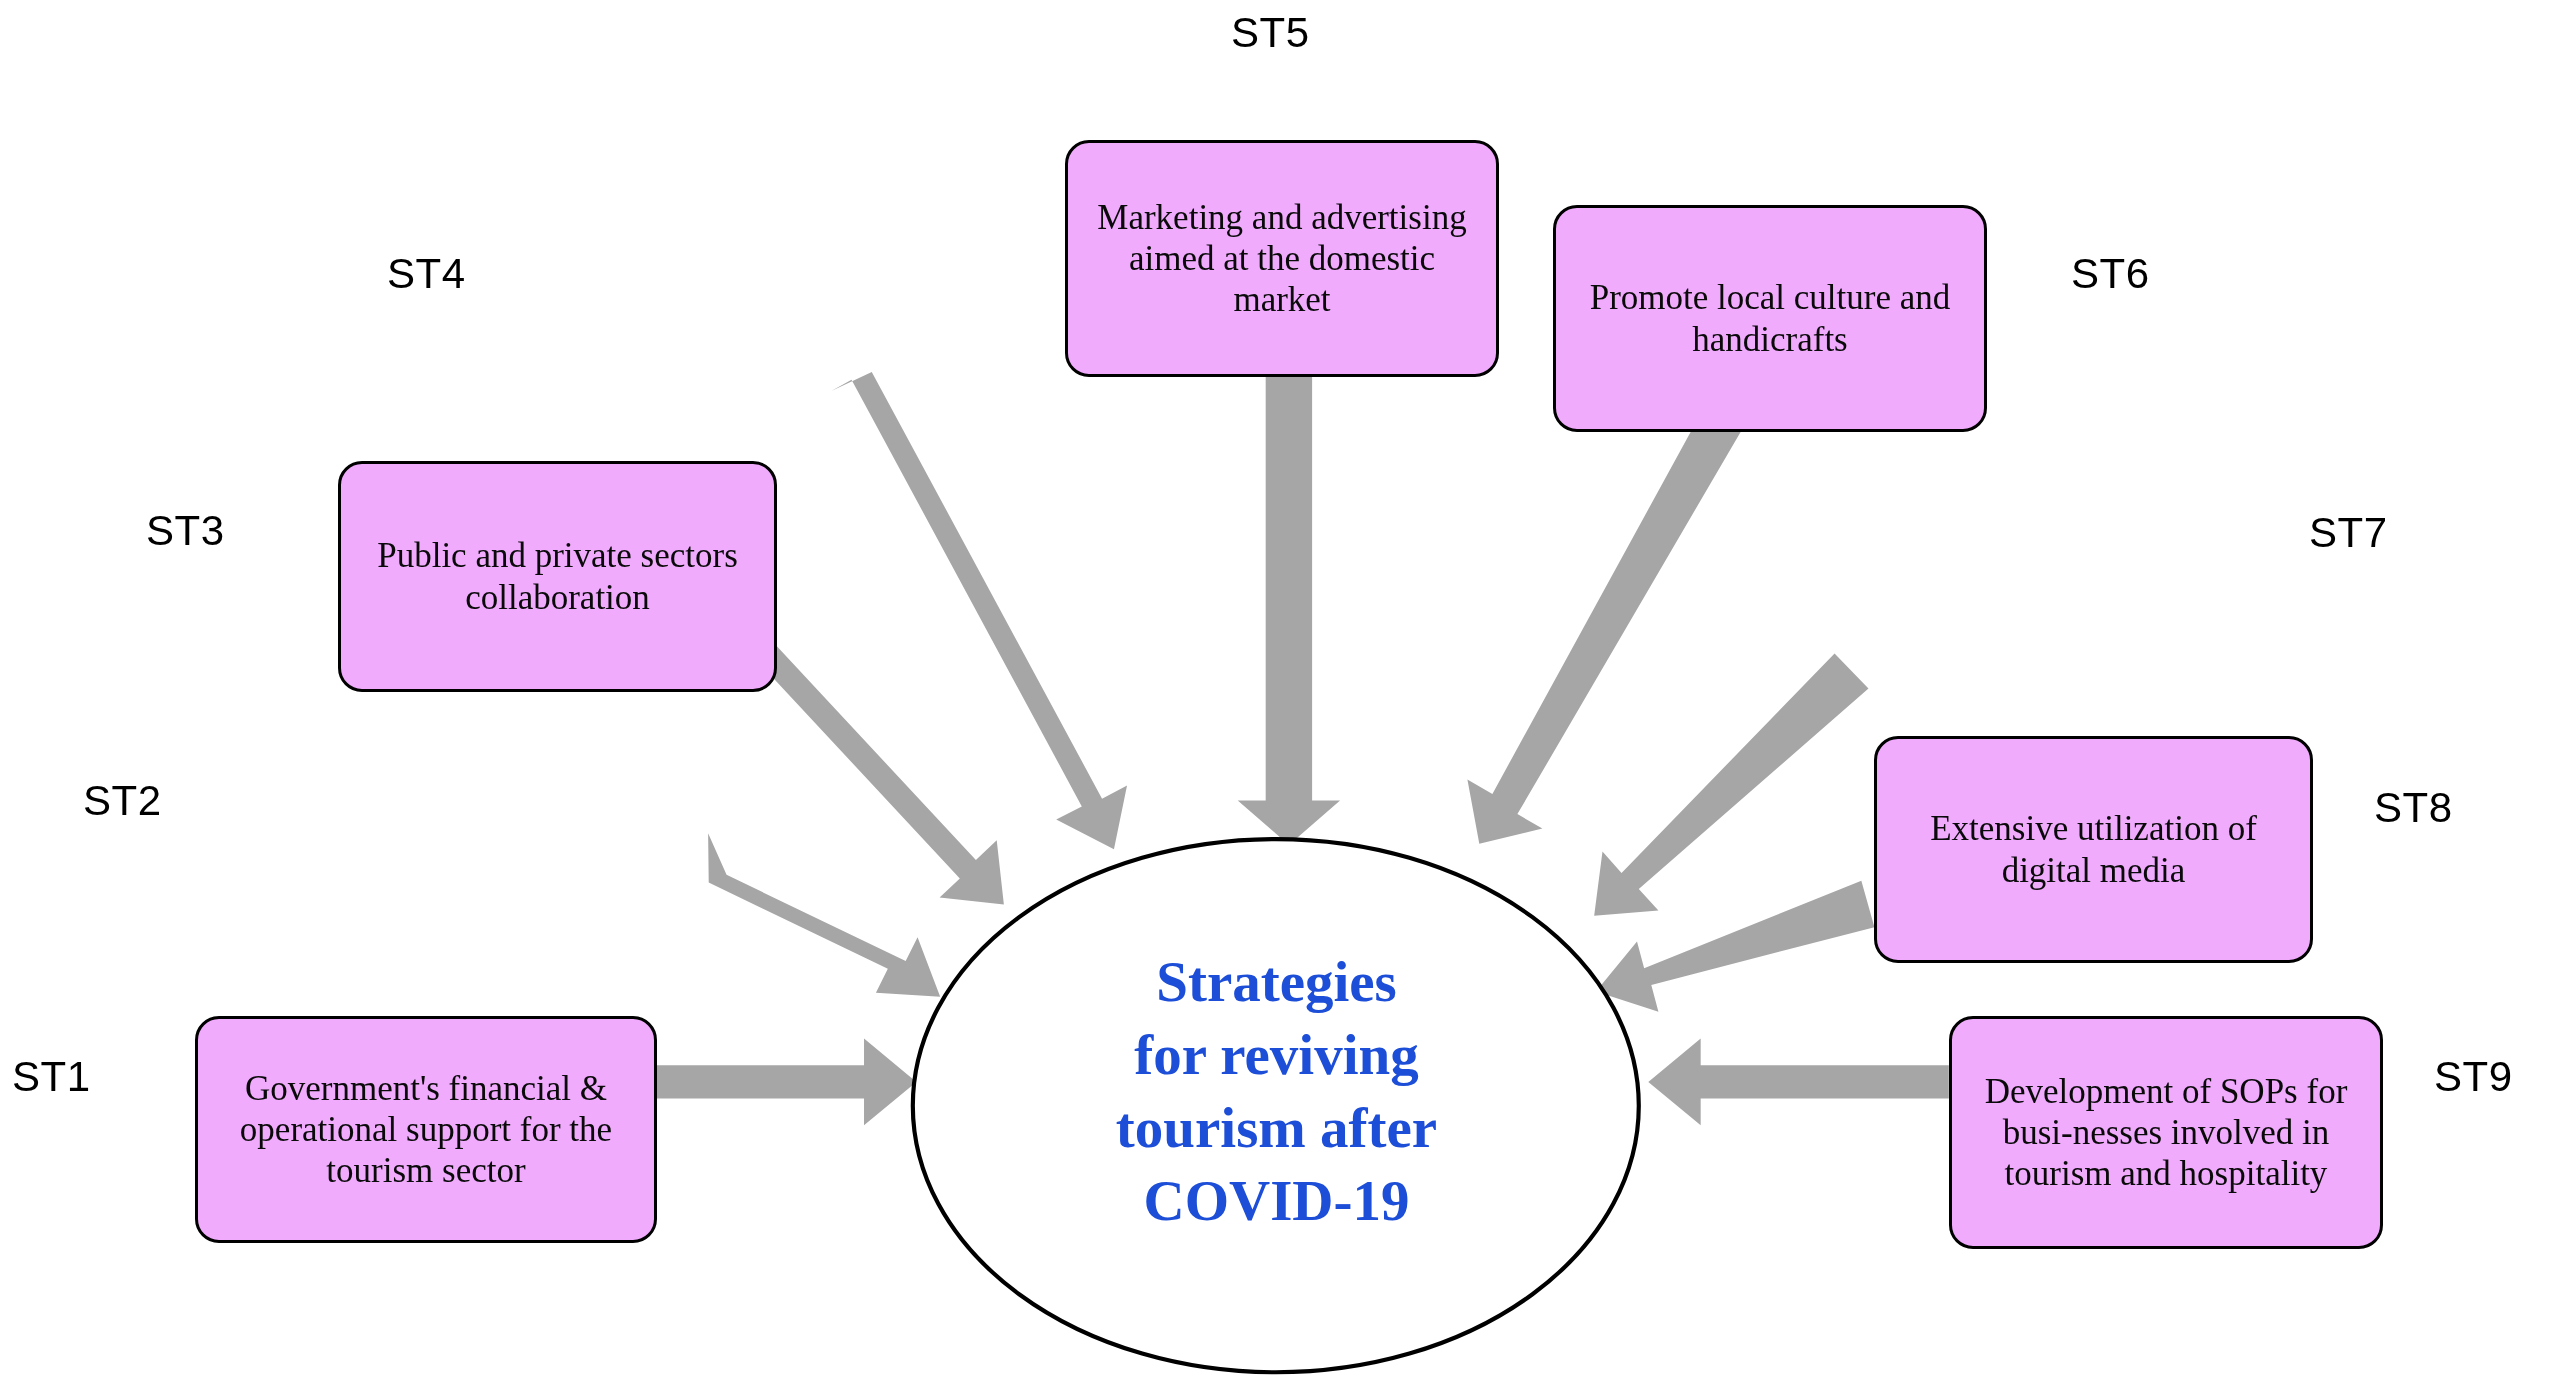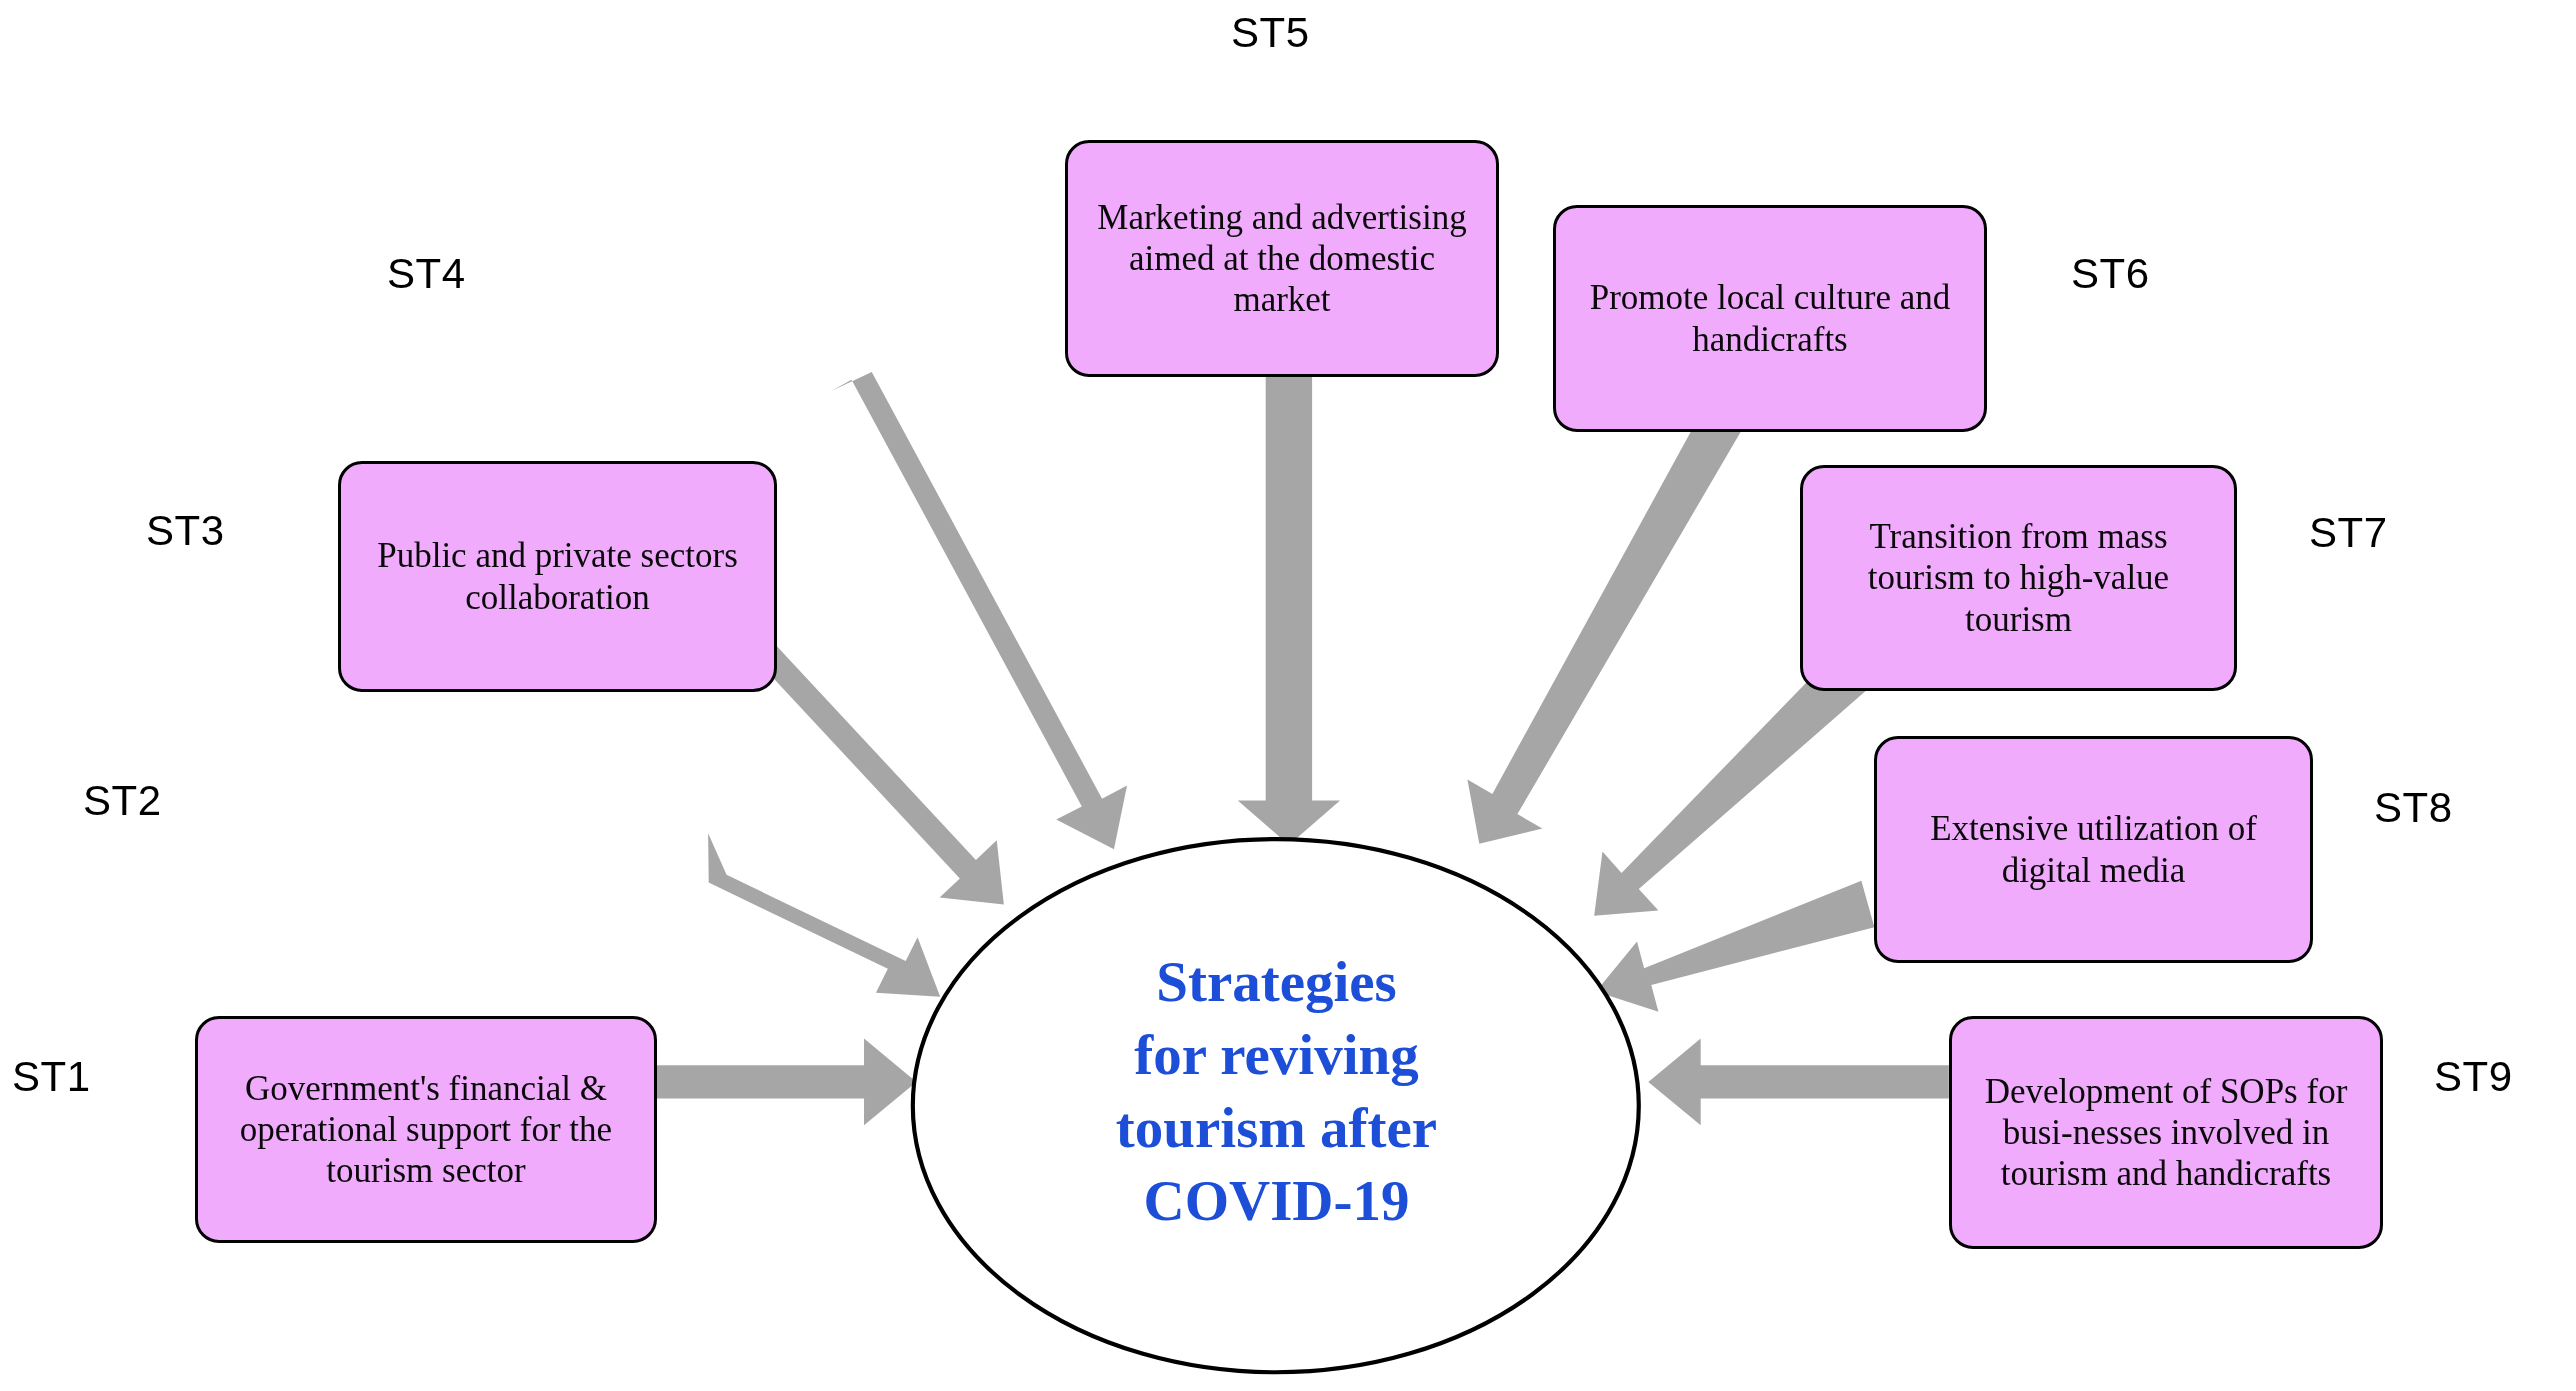--- a/index.html
+++ b/index.html
@@ -116,29 +116,26 @@
   <div class="node-box" style="left:1065px; top:112px; width:434px; height:237px;">
     <span>Marketing and advertising aimed at the domestic market</span>
   </div>
   <div class="node-label" style="left:1231px; top:9px;">ST5</div>
 
   <div class="node-box" style="left:1553px; top:177px; width:434px; height:227px;">
     <span>Promote local culture and handicrafts</span>
   </div>
   <div class="node-label" style="left:2071px; top:250px;">ST6</div>
 
-  <div class="node-box" style="left:1800px; top:437px; width:437px; height:226px;">
-    <span>Transition from mass tourism to high-value tourism</span>
-  </div>
   <div class="node-label" style="left:2309px; top:509px;">ST7</div>
 
   <div class="node-box" style="left:1874px; top:708px; width:439px; height:227px;">
     <span>Extensive utilization of digital media</span>
   </div>
   <div class="node-label" style="left:2374px; top:784px;">ST8</div>
 
   <div class="node-box" style="left:1949px; top:988px; width:434px; height:233px;">
-    <span>Development of SOPs for busi-nesses involved in tourism and handicrafts</span>
+    <span>Development of SOPs for busi-nesses involved in tourism and hospitality</span>
   </div>
   <div class="node-label" style="left:2434px; top:1053px;">ST9</div>
 
 </div>
 
 
 </body></html>

